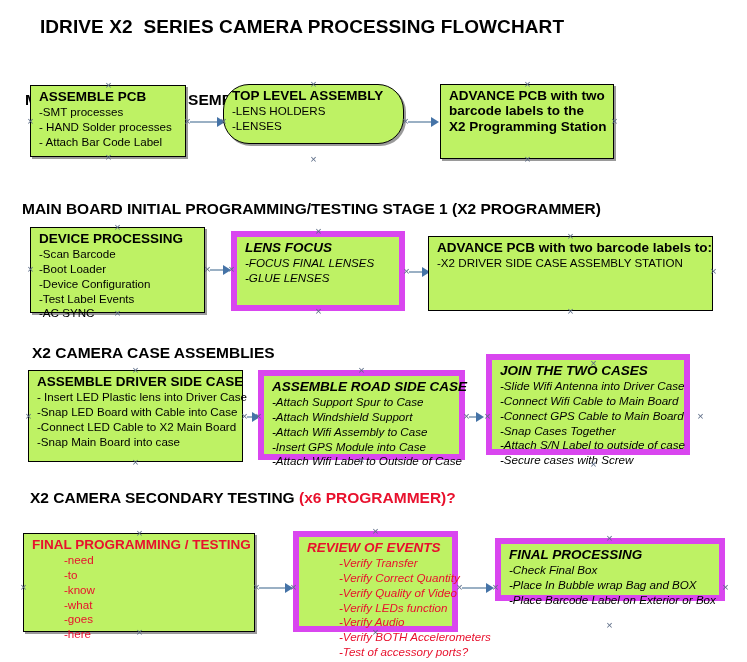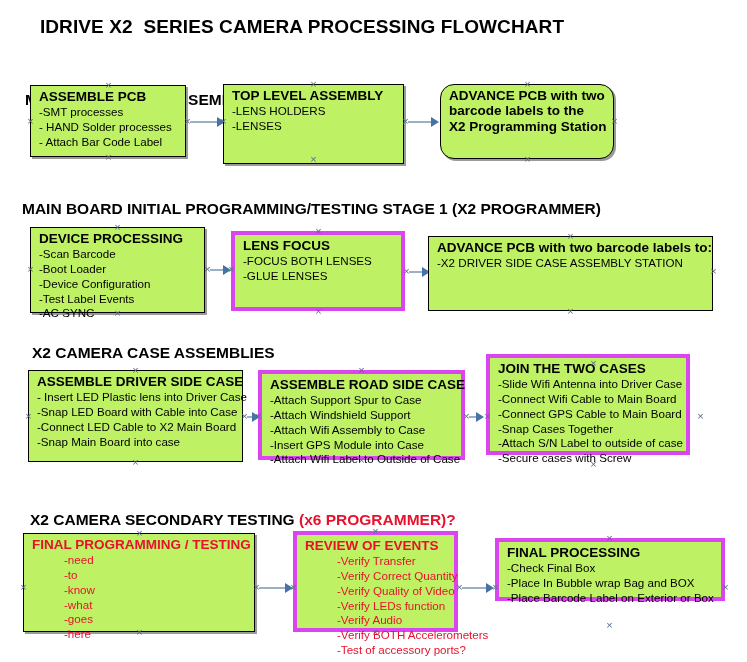--- a/index.html
+++ b/index.html
@@ -36,21 +36,21 @@
   }
   .section-heading .red-part { color: #e8112d; }
 
   .node {
     position: absolute;
     background: #bef264;
     border: 1px solid #000000;
     padding: 3px 4px 2px 8px;
     overflow: visible;
   }
-  .node.gray-border { border: 4px solid #d946ef; }
+  .node.gray-border { border: 6px solid #d946ef; font-style: italic; }
   .node.shadow-right { box-shadow: 2px 2px 0 0 #9a9a9a; }
 
   .node-title {
     font-size: 13.5px;
     font-weight: bold;
     color: #000000;
     line-height: 1.14;
     white-space: nowrap;
   }
   .node-title.red { color: #e8112d; }
@@ -108,38 +108,38 @@
   <div class="xmark" style="left:104px; top:81px;">×</div>
   <div class="xmark" style="left:26px; top:117px;">×</div>
   <div class="xmark" style="left:104px; top:153px;">×</div>
 
   <div class="connector">
     <div class="conn-line" style="left:190px; top:121px; width:28px;"></div>
     <div class="arrow-head" style="left:217px; top:117px;"></div>
   </div>
   <div class="xmark" style="left:183px; top:117px;">×</div>
 
-  <div class="node shadow-right" style="left:223px; top:84px; width:181px; height:80px;">
+  <div class="node shadow-right" style="left:223px; top:84px; width:181px; height:60px;border-radius:26px;">
     <div class="node-title">TOP LEVEL ASSEMBLY</div>
     <div class="node-body">
       <div class="node-line">-LENS HOLDERS</div>
       <div class="node-line">-LENSES</div>
     </div>
   </div>
   <div class="xmark" style="left:309px; top:80px;">×</div>
   <div class="xmark" style="left:219px; top:117px;">×</div>
   <div class="xmark" style="left:309px; top:155px;">×</div>
 
   <div class="connector">
     <div class="conn-line" style="left:408px; top:121px; width:24px;"></div>
     <div class="arrow-head" style="left:431px; top:117px;"></div>
   </div>
   <div class="xmark" style="left:401px; top:117px;">×</div>
 
-  <div class="node shadow-right" style="left:440px; top:84px; width:174px; height:75px;border-radius:14px;">
+  <div class="node shadow-right" style="left:440px; top:84px; width:174px; height:75px;">
     <div class="node-title">ADVANCE PCB with two</div>
     <div class="node-title">barcode labels to the</div>
     <div class="node-title"> X2 Programming Station</div>
   </div>
   <div class="xmark" style="left:523px; top:80px;">×</div>
   <div class="xmark" style="left:610px; top:117px;">×</div>
   <div class="xmark" style="left:523px; top:155px;">×</div>
 
   <div class="section-heading" style="left:22px; top:200px;">MAIN BOARD INITIAL PROGRAMMING/TESTING STAGE 1 (X2 PROGRAMMER)</div>
 
@@ -159,21 +159,21 @@
 
   <div class="connector">
     <div class="conn-line" style="left:210px; top:269px; width:14px;"></div>
     <div class="arrow-head" style="left:223px; top:265px;"></div>
   </div>
   <div class="xmark" style="left:203px; top:265px;">×</div>
 
   <div class="node gray-border" style="left:231px; top:231px; width:174px; height:80px;">
     <div class="node-title">LENS FOCUS</div>
     <div class="node-body">
-      <div class="node-line">-FOCUS BOTH LENSES</div>
+      <div class="node-line">-FOCUS FINAL LENSES</div>
       <div class="node-line">-GLUE LENSES</div>
     </div>
   </div>
   <div class="xmark" style="left:314px; top:227px;">×</div>
   <div class="xmark" style="left:227px; top:265px;">×</div>
   <div class="xmark" style="left:314px; top:307px;">×</div>
 
   <div class="connector">
     <div class="conn-line" style="left:409px; top:271px; width:14px;"></div>
     <div class="arrow-head" style="left:422px; top:267px;"></div>
@@ -240,21 +240,21 @@
       <div class="node-line">-Snap Cases Together</div>
       <div class="node-line">-Attach S/N Label to outside of case</div>
       <div class="node-line">-Secure cases with Screw</div>
     </div>
   </div>
   <div class="xmark" style="left:589px; top:359px;">×</div>
   <div class="xmark" style="left:483px; top:412px;">×</div>
   <div class="xmark" style="left:589px; top:460px;">×</div>
   <div class="xmark" style="left:696px; top:412px;">×</div>
 
-  <div class="section-heading" style="left:30px; top:489px;margin-top:22px;"><span>X2 CAMERA SECONDARY TESTING </span><span class="red-part">(x6 PROGRAMMER)?</span></div>
+  <div class="section-heading" style="left:30px; top:489px;"><span>X2 CAMERA SECONDARY TESTING </span><span class="red-part">(x6 PROGRAMMER)?</span></div>
 
   <div class="node shadow-right" style="left:23px; top:533px; width:232px; height:99px;">
     <div class="node-title red">FINAL PROGRAMMING / TESTING</div>
     <div class="node-body">
       <div class="node-line red">-need</div>
       <div class="node-line red">-to</div>
       <div class="node-line red">-know</div>
       <div class="node-line red">-what</div>
       <div class="node-line red">-goes</div>
       <div class="node-line red">-here</div>

